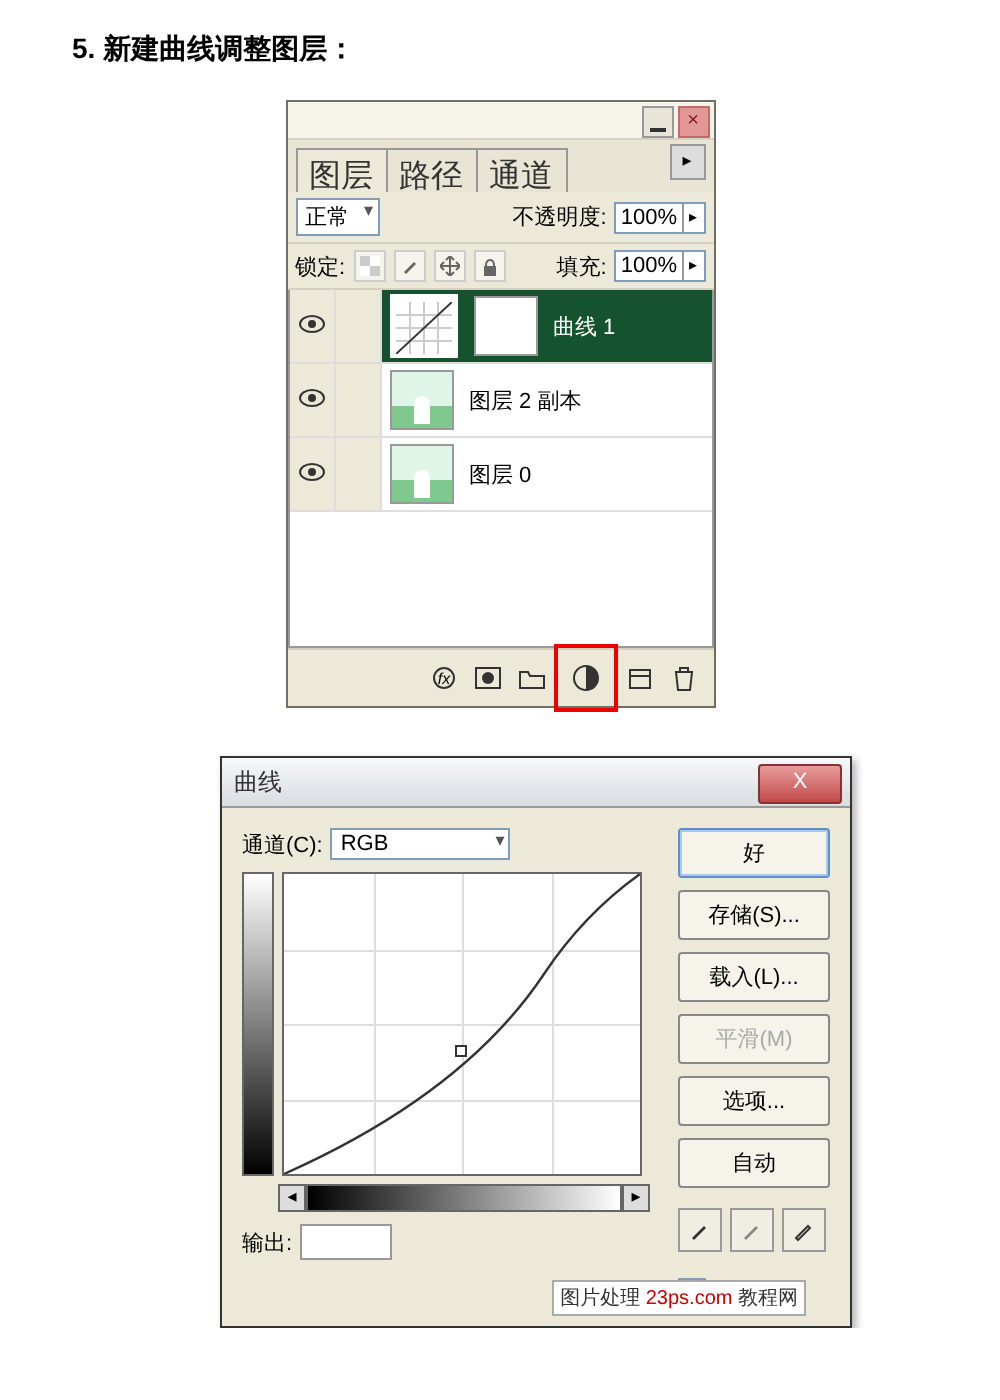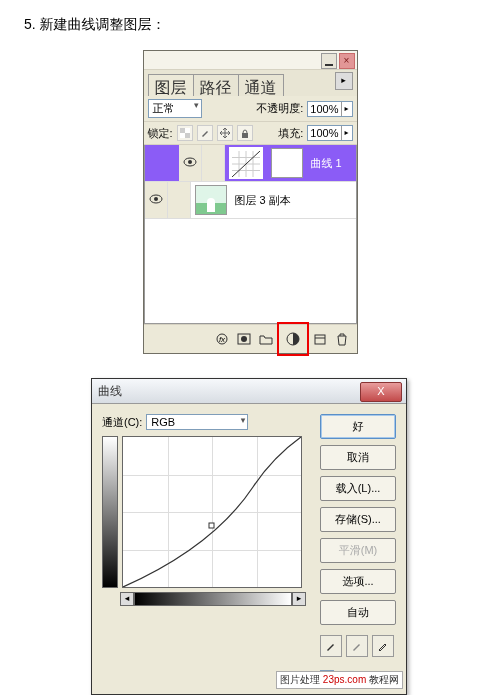--- a/index.html
+++ b/index.html
@@ -1,59 +1,59 @@
 <!DOCTYPE html>
 <html><head>
 <meta charset="utf-8">
 <style>
 body { margin:0; padding:0; font-family:"Microsoft YaHei",SimSun,sans-serif; font-size:12px; background:#fff; width:500px; }
-.heading { font-weight:normal; font-size:14px; padding:16px 0 0 24px; }
+.heading { font-weight:bold; font-size:14px; padding:16px 0 0 36px; }
 .panel-wrap1 { margin:16px auto 0 auto; width:215px; }
 .panel-wrap2 { margin:24px auto 0 auto; width:318px; }
 
 
 .layers-panel { border:1px solid #716f64; background:#ece9d8; }
 .lp-title { display:flex; align-items:center; height:18px; background:#f5f3ea; border-bottom:1px solid #d6d2c2; position:relative; }
 .min-icon { position:absolute; right:20px; top:2px; width:14px; height:14px; border:1px solid #999; background:#e8e5d8; display:flex; align-items:flex-end; justify-content:center; }
 .min-icon span { width:8px; height:2px; background:#333; margin-bottom:2px; }
 .close-icon { position:absolute; right:2px; top:2px; width:14px; height:14px; border:1px solid #c96a6a; background:#e29696; color:#7a1a1a; font-size:10px; text-align:center; line-height:14px; }
 .tabs { display:flex; height:22px; background:#e8e5d4; padding:4px 4px 0 4px; gap:0; }
 .tab { padding:3px 6px 0 6px; font-size:16px; border:1px solid #999; border-bottom:none; background:#e8e5d4; margin-right:-1px; color:#333; }
 .tab.active { background:#ece9d8; position:relative; z-index:1; }
 .tab-arrow { margin-left:auto; width:16px; height:16px; border:1px solid #999; background:#ddd; text-align:center; font-size:9px; line-height:14px; margin-top:-2px; }
 .opt-row { display:flex; align-items:center; padding:3px 4px; gap:4px; font-size:11px; border-bottom:1px solid #d6d2c2; }
-.select-box { border:1px solid #7f9db9; background:#fff; padding:1px 26px 1px 4px; position:relative; font-size:11px; }
+.select-box { border:1px solid #7f9db9; background:#fff; padding:1px 14px 1px 4px; position:relative; font-size:11px; }
 .select-box::after { content:"▾"; position:absolute; right:2px; top:0; font-size:9px; color:#555; }
 .pct-box { display:flex; align-items:center; border:1px solid #7f9db9; background:#fff; }
 .pct-box span { padding:0 2px; font-size:11px; }
 .pct-arrow { width:10px; height:14px; border-left:1px solid #999; text-align:center; font-size:8px; line-height:14px; }
 .lock-icons { display:flex; gap:4px; }
 .lock-icons .ic { width:14px; height:14px; border:1px solid #ccc; background:#f5f3ea; display:flex; align-items:center; justify-content:center; }
 
 .layer-list { background:#fff; border:1px solid #999; border-top:none; height:178px; }
 .layer-row { display:flex; align-items:center; border-bottom:1px solid #ddd; height:36px; }
-.layer-row.sel { background:#8b5cf6; color:#fff;padding-left:34px; }
+.layer-row.sel { background:#14532d; color:#fff; }
 .eye-col { width:22px; height:36px; display:flex; align-items:center; justify-content:center; border-right:1px solid #ddd; background:#ece9d8; }
 .eye-icon svg { width:14px; height:10px; }
 .link-col { width:22px; height:36px; border-right:1px solid #ddd; background:#ece9d8; }
 .thumb { width:30px; height:28px; border:1px solid #999; margin:0 4px; background:#fff; display:flex; align-items:flex-end; justify-content:center; position:relative; overflow:hidden; }
 .thumb.sel-border { border:2px solid #fff; }
 .curve-thumb { background:#fff; }
 .curve-thumb svg { width:28px; height:26px; }
 .mask-thumb { background:#fff; border:1px solid #999; }
 .photo-thumb { background:linear-gradient(to bottom,#dff5e8 60%,#7fc98f 60%); }
 .photo-thumb .person { width:8px; height:14px; background:#fff; border-radius:4px 4px 0 0; margin-bottom:2px; }
 .layer-name { font-size:11px; padding-left:4px; }
 
 .lp-bottom { display:flex; align-items:center; justify-content:flex-end; gap:0; padding:4px; border-top:1px solid #d6d2c2; height:20px; }
 .bot-ic { width:20px; height:18px; border:1px solid transparent; display:flex; align-items:center; justify-content:center; }
 .red-rect { position:relative; border:2px solid #e00; width:28px; height:30px; display:flex; align-items:center; justify-content:center; }
 
 
-.curves-dialog { width:314px; border:1px solid #333; background:#ece9d8; box-shadow:2px 2px 4px rgba(0,0,0,0.3); }
+.curves-dialog { width:314px; border:1px solid #333; background:#ece9d8; box-shadow:2px 2px 4px rgba(0,0,0,0.3);margin-left:19px; }
 .cd-title { height:24px; background:linear-gradient(to bottom,#f6f8fb,#d8dde3); display:flex; align-items:center; padding:0 6px; border-bottom:1px solid #999; position:relative; font-size:12px; color:#333; }
 .cd-close { position:absolute; right:4px; top:3px; width:40px; height:18px; background:linear-gradient(to bottom,#e89c9c,#c24a4a); border:1px solid #883333; color:#fff; text-align:center; font-size:11px; line-height:16px; border-radius:2px; }
 .cd-body { display:flex; padding:10px; gap:4px; }
 .cd-left { flex:1; }
 .channel-row { display:flex; align-items:center; gap:4px; font-size:11px; margin-bottom:6px; }
 .graph-wrap { display:flex; }
 .ybar { width:14px; height:150px; background:linear-gradient(to bottom,#fff,#000); border:1px solid #666; margin-right:4px; }
 .graph { width:178px; height:150px; border:1px solid #666; background:#fff; position:relative; }
 .grid-v,.grid-h { position:absolute; background:#ddd; }
 .grid-v { width:1px; height:100%; }
@@ -162,21 +162,34 @@
       <div class="eye-col">
             <span class="eye-icon"><svg viewBox="0 0 14 10">
                 <ellipse cx="7" cy="5" rx="6" ry="4" fill="none" stroke="#333"></ellipse>
                 <circle cx="7" cy="5" r="2" fill="#333"></circle>
               </svg></span>
           </div>
       <div class="link-col"></div>
       <div class="thumb photo-thumb">
             <div class="person"></div>
           </div>
-      <span class="layer-name">图层 3 副本</span>
+      <span class="layer-name">图层 2 副本</span>
+    </div>
+    <div class="layer-row">
+      <div class="eye-col">
+            <span class="eye-icon"><svg viewBox="0 0 14 10">
+                <ellipse cx="7" cy="5" rx="6" ry="4" fill="none" stroke="#333"></ellipse>
+                <circle cx="7" cy="5" r="2" fill="#333"></circle>
+              </svg></span>
+          </div>
+      <div class="link-col"></div>
+      <div class="thumb photo-thumb">
+            <div class="person"></div>
+          </div>
+      <span class="layer-name">图层 0</span>
     </div>
   </div>
   <div class="lp-bottom">
     <div class="bot-ic">
           <svg width="14" height="14">
             <circle cx="7" cy="7" r="5" fill="none" stroke="#333"></circle>
             <text x="7" y="10" font-size="8" text-anchor="middle" font-style="italic">fx</text>
           </svg>
         </div>
     <div class="bot-ic">
@@ -238,26 +251,29 @@
                 <path d="M0 150 Q 90 110 130 50 Q 150 20 178 0" stroke="#333" fill="none" stroke-width="1.2"></path>
                 <rect x="86" y="86" width="5" height="5" fill="#fff" stroke="#333"></rect>
               </svg>
         </div>
       </div>
       <div class="xbar-row">
         <div class="xarrow">◂</div>
         <div class="xbar"></div>
         <div class="xarrow">▸</div>
       </div>
+      <div class="io-row">
+        <span>输出:</span>
+        <div class="io-input"></div>
+      </div>
     </div>
     <div class="cd-right">
       <div class="dlg-btn primary">好</div>
-      <div class="dlg-btn">取消</div>
+      <div class="dlg-btn">存储(S)...</div>
       <div class="dlg-btn">载入(L)...</div>
-      <div class="dlg-btn">存储(S)...</div>
       <div class="dlg-btn disabled">平滑(M)</div>
       <div class="dlg-btn">选项...</div>
       <div class="dlg-btn">自动</div>
       <div class="eyedrops">
         <div class="ed">
               <svg width="12" height="12">
                 <path d="M2 10 L8 4 L9 5 L3 11 Z" fill="#333"></path>
               </svg>
             </div>
         <div class="ed">

